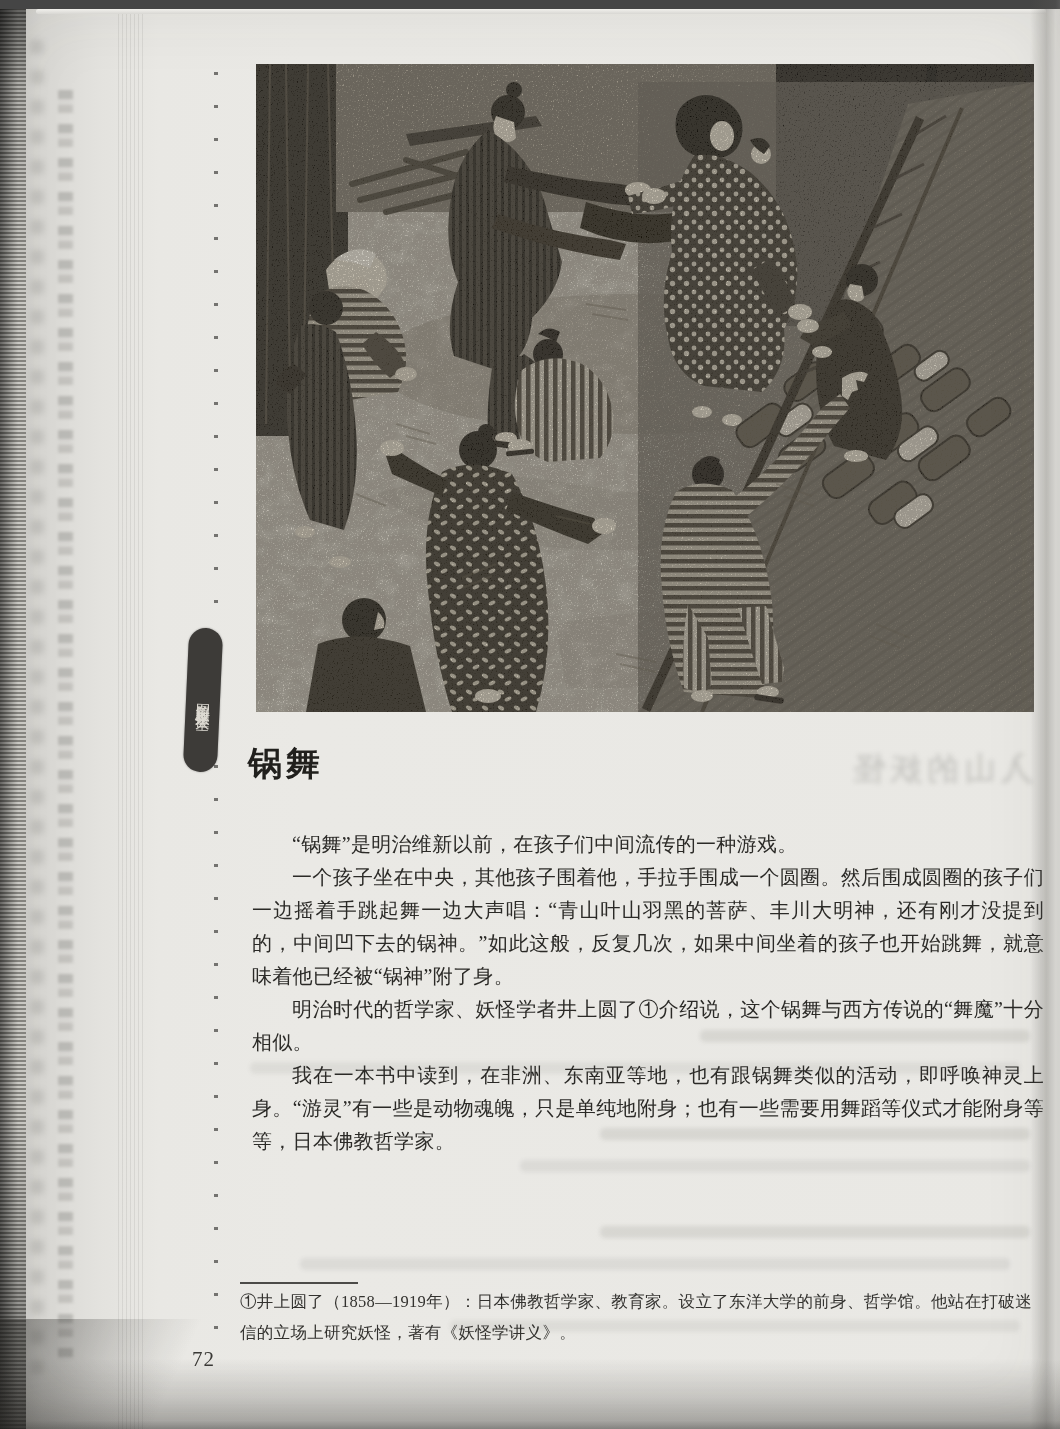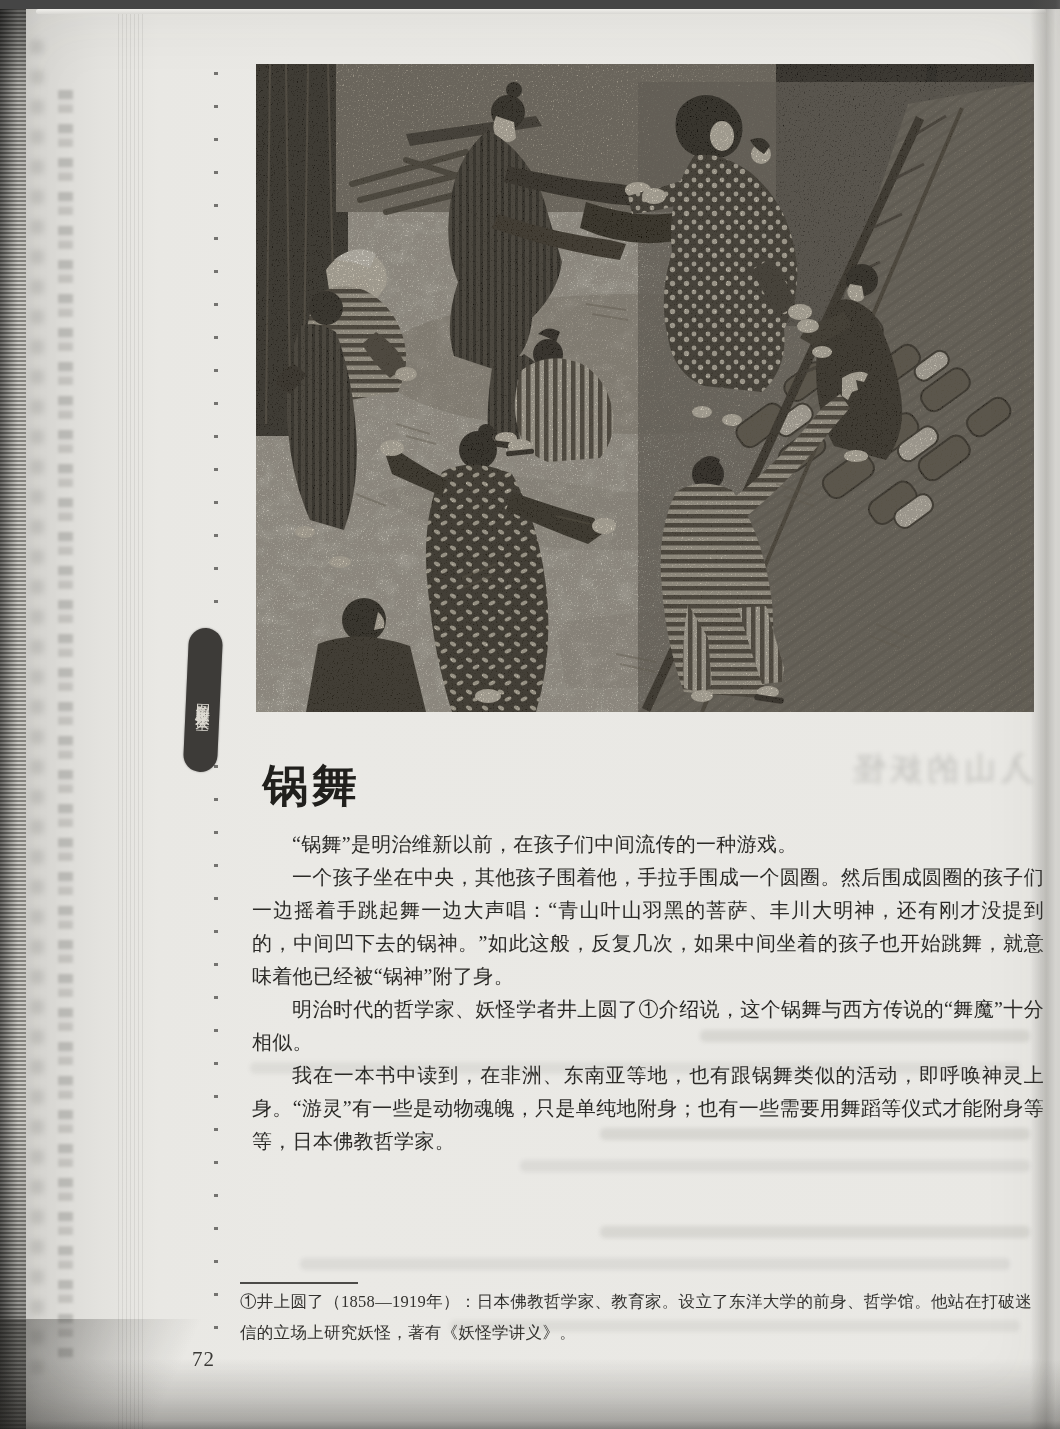--- a/index.html
+++ b/index.html
@@ -37,22 +37,22 @@
   
   .tab{position:absolute;left:186px;top:628px;width:34px;height:144px;z-index:10;
         background:#3d3b38;border-radius:17px;transform:rotate(2.6deg);
         display:flex;align-items:center;justify-content:center;box-shadow:0 0 2px rgba(0,0,0,.4);}
   .tab span{writing-mode:vertical-rl;text-orientation:upright;color:#dedbd3;
         font-size:14.5px;letter-spacing:2px;font-family:"Liberation Sans","DejaVu Sans",sans-serif;}
   
   .illo{position:absolute;left:256px;top:64px;width:778px;height:648px;margin:0;z-index:4;}
   .illo svg{display:block;width:778px;height:648px;}
   
-  .title{position:absolute;left:247px;top:740px;margin:16px;z-index:5;
-        font-size:45px;font-weight:bold;color:#21201d;letter-spacing:4px;}
+  .title{position:absolute;left:247px;top:740px;margin:1px;z-index:5;
+        font-size:34px;font-weight:bold;color:#21201d;letter-spacing:4px;}
   .ghost-heading{position:absolute;left:812px;top:748px;width:220px;z-index:2;
         transform:scaleX(-1);filter:blur(2.4px);color:rgba(96,94,90,.22);
         font-size:31px;font-weight:bold;letter-spacing:6px;white-space:nowrap;}
   .body{position:absolute;left:252px;top:828px;width:792px;z-index:5;
         font-size:20px;line-height:33px;color:#2b2a27;text-align:justify;letter-spacing:.3px;}
   .body p{margin:0;text-indent:2em;}
   .ghost-line{position:absolute;height:12px;z-index:2;filter:blur(2.2px);background:rgba(108,106,102,.14);border-radius:5px;}
   .footnote-rule{position:absolute;left:240px;top:1282px;width:118px;height:2px;background:#4c4b48;z-index:5;}
   .footnote{position:absolute;left:240px;top:1286px;width:792px;margin:0;z-index:5;
         font-size:16.5px;line-height:31px;color:#33322f;text-align:justify;letter-spacing:.3px;}

